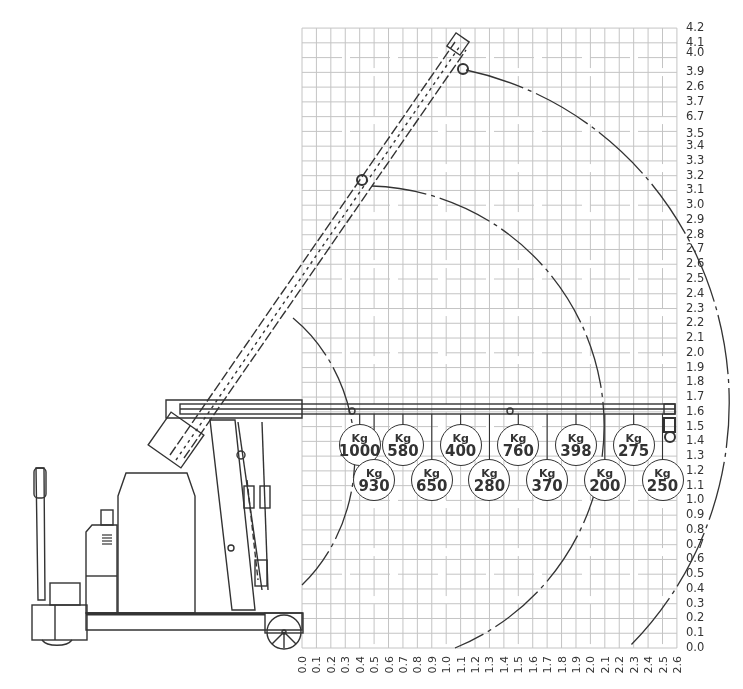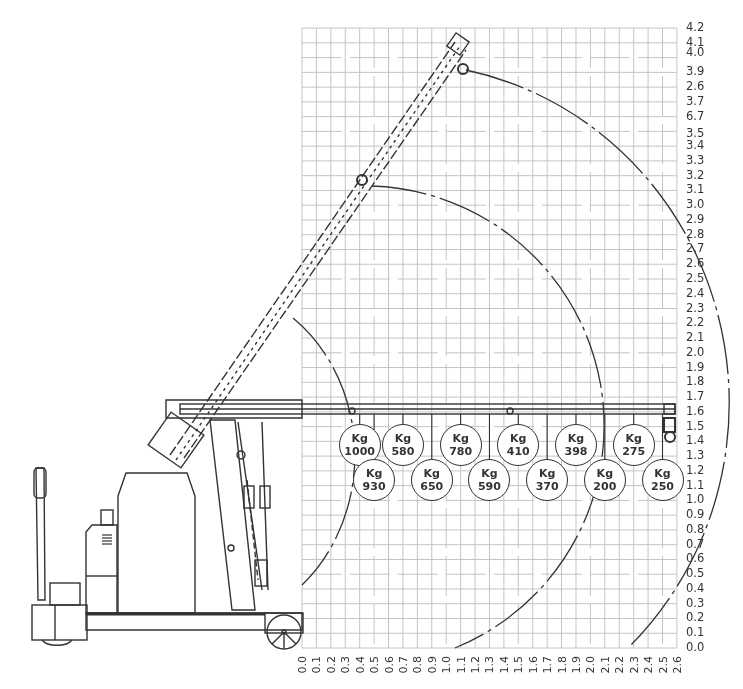--- a/index.html
+++ b/index.html
@@ -2,21 +2,21 @@
 <html><head>
 <meta charset="utf-8">
 <style>
   html,body{margin:0;padding:0;background:#fff;}
   body{width:743px;height:689px;position:relative;overflow:hidden;font-family:"DejaVu Sans","Liberation Sans",sans-serif;}
   #stage{position:absolute;left:0;top:0;width:743px;height:689px;}
   .ylab{position:absolute;left:686px;font-size:11.5px;color:#333;line-height:12px;}
   .xlab{position:absolute;top:655px;font-size:11px;color:#333;transform:rotate(-90deg);transform-origin:left top;white-space:nowrap;width:30px;text-align:right;}
   .badge{position:absolute;width:40px;height:40px;border:1.3px solid #333;border-radius:50%;background:#fff;display:flex;flex-direction:column;align-items:center;justify-content:center;font-weight:bold;color:#333;}
   .badge .u{font-size:11px;line-height:13px;}
-  .badge .v{font-size:11px;line-height:13px;}
+  .badge .v{font-size:15px;line-height:13px;}
 </style>
 </head>
 <body>
 
 <div id="stage">
   <svg id="svg" width="743" height="689" viewBox="0 0 743 689" style="position:absolute;left:0;top:0;">
     <g id="grid" stroke="#c4c4c4" stroke-width="1" fill="none">
         <line x1="302" x2="302" y1="28.08000000000004" y2="648"></line>
         <line x1="316.42" x2="316.42" y1="28.08000000000004" y2="648"></line>
         <line x1="330.84" x2="330.84" y1="28.08000000000004" y2="648"></line>
@@ -260,29 +260,29 @@
       <div class="badge" style="left: 381.94px; top: 424px;">
         <span class="u">Kg</span>
         <span class="v">580</span>
       </div>
       <div class="badge" style="left: 410.78px; top: 459px;">
         <span class="u">Kg</span>
         <span class="v">650</span>
       </div>
       <div class="badge" style="left: 439.62px; top: 424px;">
         <span class="u">Kg</span>
-        <span class="v">780</span>
+        <span class="v">400</span>
       </div>
       <div class="badge" style="left: 468.46px; top: 459px;">
         <span class="u">Kg</span>
-        <span class="v">590</span>
+        <span class="v">280</span>
       </div>
       <div class="badge" style="left: 497.3px; top: 424px;">
         <span class="u">Kg</span>
-        <span class="v">410</span>
+        <span class="v">760</span>
       </div>
       <div class="badge" style="left: 526.14px; top: 459px;">
         <span class="u">Kg</span>
         <span class="v">370</span>
       </div>
       <div class="badge" style="left: 554.98px; top: 424px;">
         <span class="u">Kg</span>
         <span class="v">398</span>
       </div>
       <div class="badge" style="left: 583.82px; top: 459px;">

